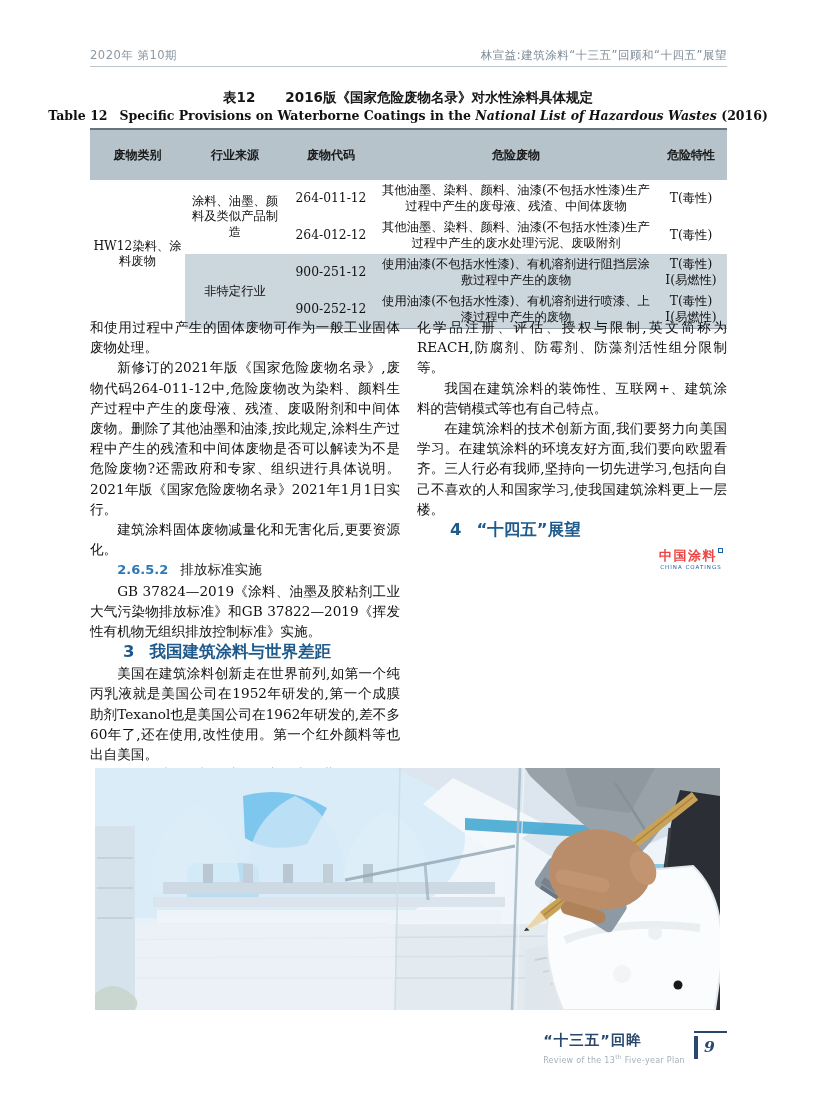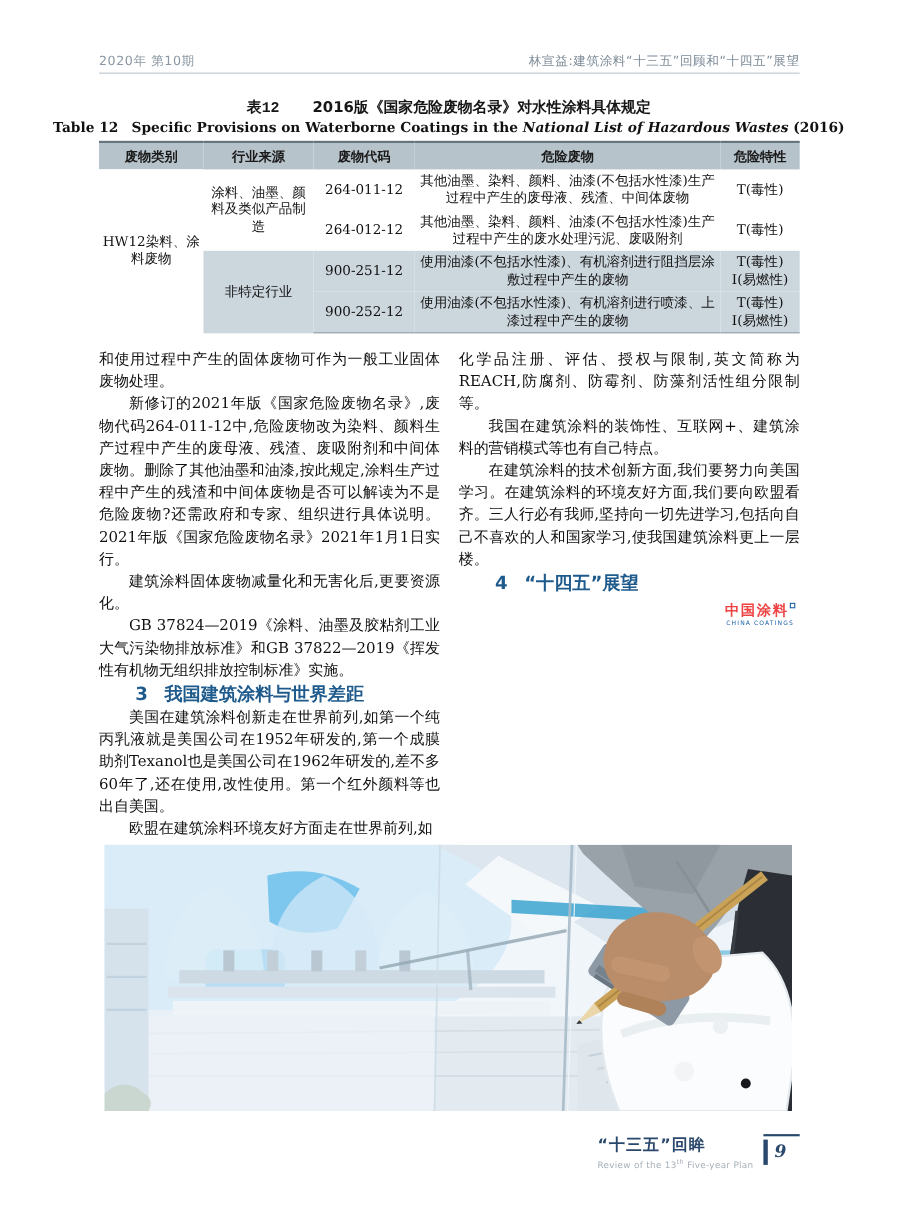--- a/index.html
+++ b/index.html
@@ -15,36 +15,36 @@
     font-family:"DejaVu Sans","Liberation Sans",sans-serif;
     font-size:11.5px;color:#8b98a3;letter-spacing:.5px;
   }
   .page-header .right{color:#7e8c98;}
   
   .caption-zh{
     position:absolute;left:0;width:100%;top:89px;text-align:center;
     font-family:"DejaVu Sans","Liberation Sans",sans-serif;
     font-weight:bold;font-size:13.5px;color:#161616;
   }
-  .caption-zh .cap-label{margin-right:30px;font-family:Liberation Mono, monospace;}
+  .caption-zh .cap-label{margin-right:30px;}
   .caption-en{
     position:absolute;left:0;width:100%;top:108px;text-align:center;
     font-family:"DejaVu Serif","Liberation Serif",serif;
     font-weight:bold;font-size:12.5px;color:#111;
   }
   .caption-en .cap-label{margin-right:12px;}
   .caption-en .it{font-style:italic;}
   
   .tbl-wrap{position:absolute;left:90px;top:128px;width:637px;}
   table{border-collapse:collapse;width:100%;}
   th{
     background:#b7c3cb;border-top:2px solid #68747d;
     font-family:"DejaVu Sans","Liberation Sans",sans-serif;
     font-weight:bold;font-size:12px;color:#1a1a1a;
-    height:22px;padding:1px 2px;
+    height:22px;padding:14px 2px;
   }
   td{
     text-align:center;vertical-align:middle;
     font-size:12.3px;line-height:15.5px;color:#111;
     padding:3px 3px;
   }
   tr.shade td{background:#ccd6dd;}
   td.cat{background:#ffffff !important;}
   tbody tr:last-child td{border-bottom:1.5px solid #97a2aa;}
   tbody tr:last-child td.cat{border-bottom:1.5px solid #97a2aa;}
@@ -173,20 +173,21 @@
       </tr>
     </tbody>
   </table>
 </div>
 
 <div class="columns">
   <div class="col">
     <p class="noindent">和使用过程中产生的固体废物可作为一般工业固体废物处理。</p>
     <p>新修订的2021年版《国家危险废物名录》,废物代码264-011-12中,危险废物改为染料、颜料生产过程中产生的废母液、残渣、废吸附剂和中间体废物。删除了其他油墨和油漆,按此规定,涂料生产过程中产生的残渣和中间体废物是否可以解读为不是危险废物?还需政府和专家、组织进行具体说明。2021年版《国家危险废物名录》2021年1月1日实行。</p>
     <p>建筑涂料固体废物减量化和无害化后,更要资源化。</p>
+    <p class="h-sub"><span class="num">2.6.5.2</span><span class="label">排放标准实施</span></p>
     <p>GB 37824—2019《涂料、油墨及胶粘剂工业大气污染物排放标准》和GB 37822—2019《挥发性有机物无组织排放控制标准》实施。</p>
     <p class="h-main"><span class="num">3</span><span>我国建筑涂料与世界差距</span></p>
     <p>美国在建筑涂料创新走在世界前列,如第一个纯丙乳液就是美国公司在1952年研发的,第一个成膜助剂Texanol也是美国公司在1962年研发的,差不多60年了,还在使用,改性使用。第一个红外颜料等也出自美国。</p>
     <p>欧盟在建筑涂料环境友好方面走在世界前列,如</p>
   </div>
   <div class="col">
     <p class="noindent">化学品注册、评估、授权与限制,英文简称为REACH,防腐剂、防霉剂、防藻剂活性组分限制等。</p>
     <p>我国在建筑涂料的装饰性、互联网+、建筑涂料的营销模式等也有自己特点。</p>
     <p>在建筑涂料的技术创新方面,我们要努力向美国学习。在建筑涂料的环境友好方面,我们要向欧盟看齐。三人行必有我师,坚持向一切先进学习,包括向自己不喜欢的人和国家学习,使我国建筑涂料更上一层楼。</p>
     <p class="h-main"><span class="num">4</span><span>“十四五”展望</span></p>

